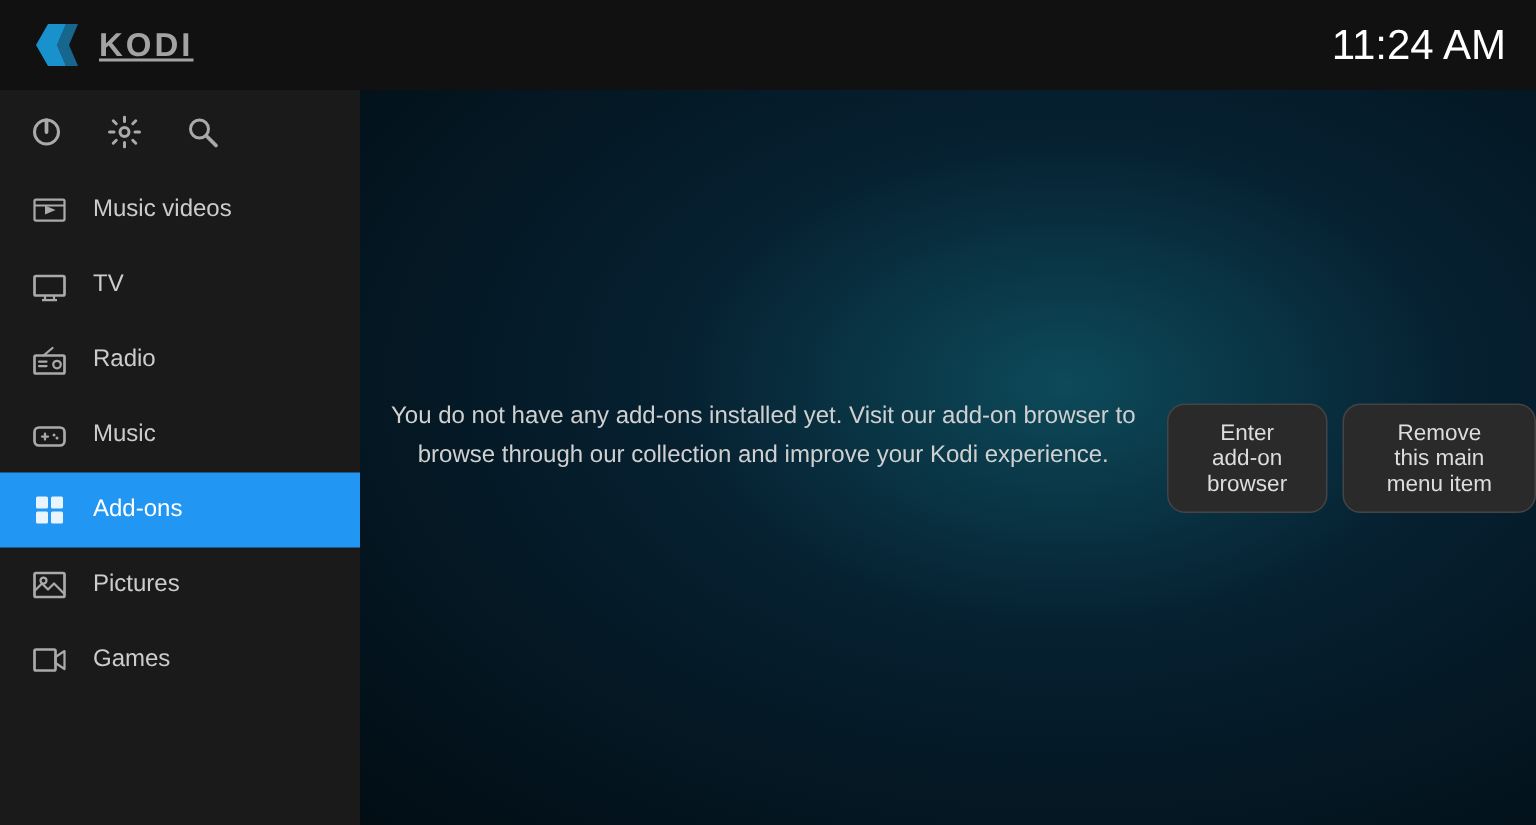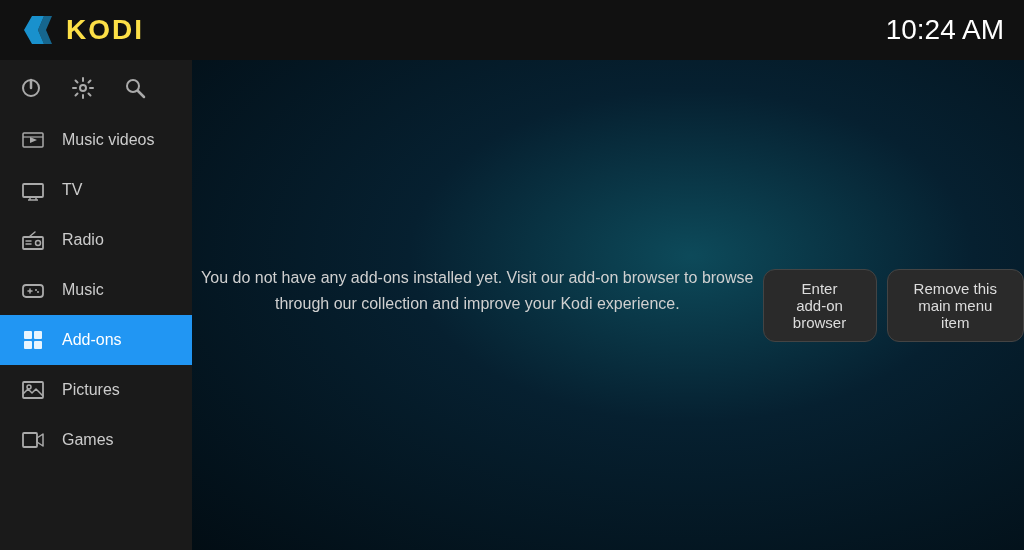--- a/index.html
+++ b/index.html
@@ -30,43 +30,44 @@
       align-items: center;
       gap: 10px;
     }
 
     .kodi-logo-icon {
       width: 36px;
       height: 36px;
     }
 
     .kodi-title {
-      color: #fde047;
-      font-size: 28px;
+      color: #a3a3a3;
+      font-size: 22px;
       font-weight: bold;
       letter-spacing: 2px;
+      text-decoration: underline;
     }
 
     .header-time {
       margin-left: auto;
       color: #fff;
       font-size: 28px;
       font-weight: 300;
     }
 
     
     .main-layout {
       display: flex;
       flex: 1;
       overflow: hidden;
     }
 
     
     .sidebar {
-      width: 192px;
+      width: 240px;
       background: #1a1a1a;
       flex-shrink: 0;
       display: flex;
       flex-direction: column;
     }
 
     .sidebar-toolbar {
       display: flex;
       align-items: center;
       padding: 10px 20px;
@@ -175,21 +176,21 @@
 <body>
 
 <div class="header">
   <div class="kodi-logo">
     <svg class="kodi-logo-icon" viewBox="0 0 36 36" xmlns="http://www.w3.org/2000/svg">
       <polygon points="4,18 12,4 24,4 18,18 24,32 12,32" fill="#1ba0e2" opacity="0.9"></polygon>
       <polygon points="18,18 24,4 32,4 26,18 32,32 24,32" fill="#1ba0e2" opacity="0.6"></polygon>
     </svg>
     <span class="kodi-title">KODI</span>
   </div>
-  <span class="header-time">10:24 AM</span>
+  <span class="header-time">11:24 AM</span>
 </div>
 
 <div class="main-layout">
 
   <div class="sidebar">
 
     <div class="sidebar-toolbar">
       <span class="sidebar-toolbar-icon" title="Power">
         <svg width="22" height="22" viewBox="0 0 22 22" fill="none" xmlns="http://www.w3.org/2000/svg">
           <circle cx="11" cy="11" r="8" stroke="#aaa" stroke-width="2" fill="none"></circle>

